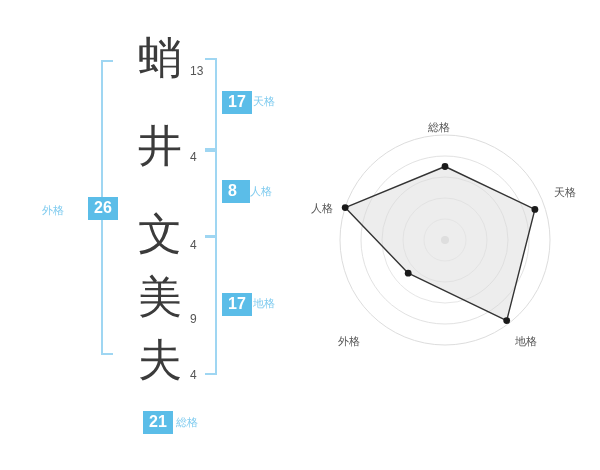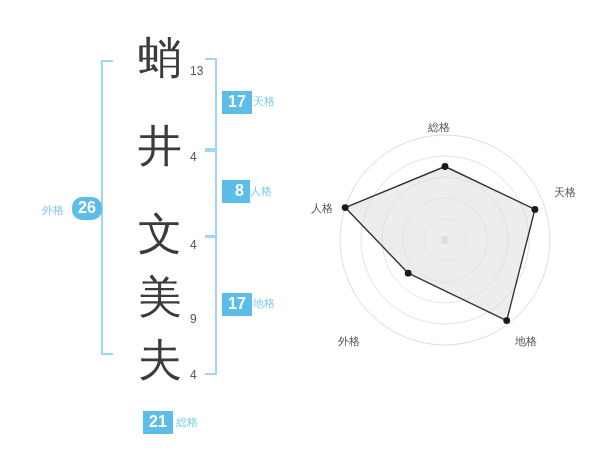--- a/index.html
+++ b/index.html
@@ -61,21 +61,21 @@
 
   .badge {
     position: absolute;
     background: #5bbde8;
     color: #ffffff;
     font-size: 16px;
     font-weight: 700;
     padding: 3px 6px 4px 6px;
     line-height: 1;
     min-width: 16px;
-    text-align: right;
+    text-align: left;
   }
   .badge-label {
     position: absolute;
     color: #7fcbef;
     font-size: 11px;
     line-height: 1;
   }
   .side-label {
     position: absolute;
     color: #7fcbef;
@@ -112,21 +112,21 @@
     <div class="kanji" style="top:338px;">夫</div>
 
     <div class="strokes" style="left:190px; top:64px;">13</div>
     <div class="strokes" style="left:190px; top:150px;">4</div>
     <div class="strokes" style="left:190px; top:238px;">4</div>
     <div class="strokes" style="left:190px; top:312px;">9</div>
     <div class="strokes" style="left:190px; top:368px;">4</div>
 
     <div class="bracket-left" style="left:101px; top:60px; width:12px; height:295px;"></div>
     <div class="side-label" style="left:42px; top:205px;">外格</div>
-    <div class="badge" style="left:72px; top:197px;border-radius:10px;">26</div>
+    <div class="badge" style="left:88px; top:197px;">26</div>
 
     <div class="bracket" style="left:205px; top:58px; width:12px; height:94px;"></div>
     <div class="badge" style="left:222px; top:91px;">17</div>
     <div class="badge-label" style="left:253px; top:96px;">天格</div>
 
     <div class="bracket" style="left:205px; top:148px; width:12px; height:90px;"></div>
     <div class="badge" style="left:222px; top:180px;">8</div>
     <div class="badge-label" style="left:250px; top:186px;">人格</div>
 
     <div class="bracket" style="left:205px; top:235px; width:12px; height:140px;"></div>

